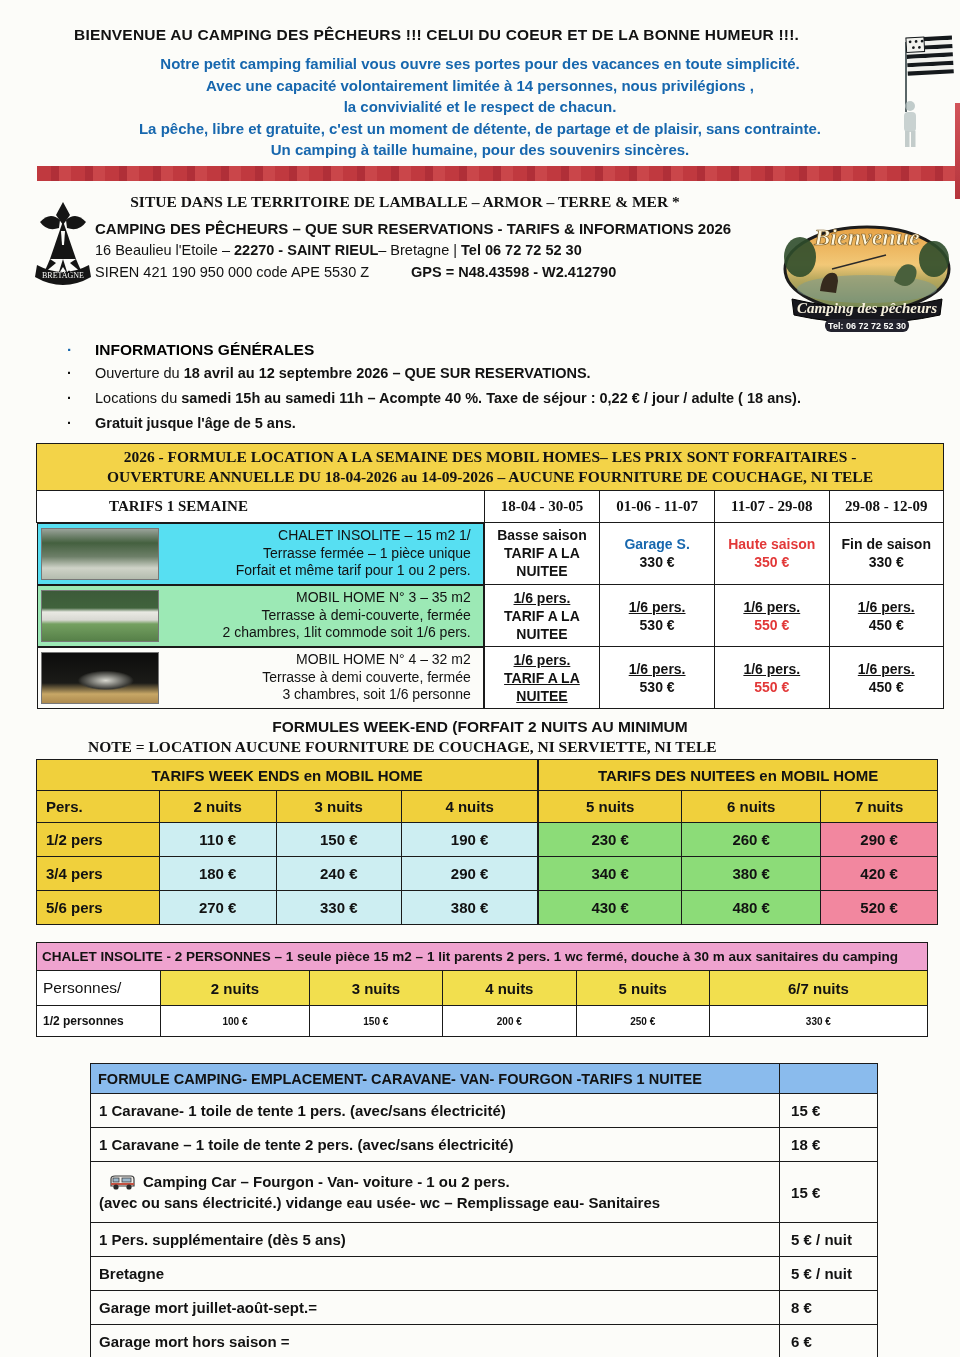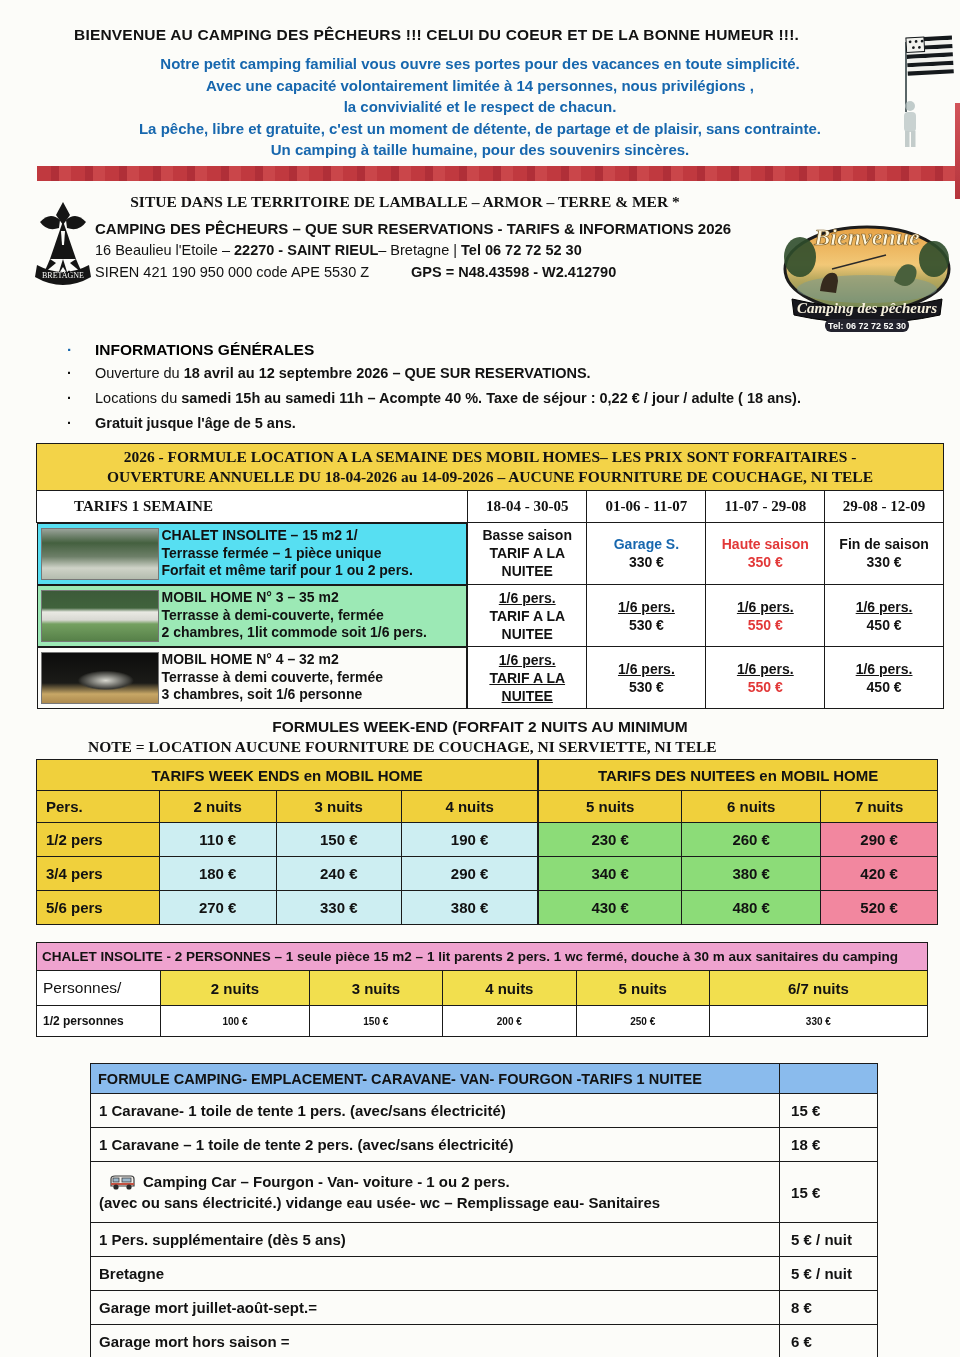--- a/index.html
+++ b/index.html
@@ -42,31 +42,31 @@
   
   table{border-collapse:collapse;}
   td,th{border:1.4px solid #1a1a1a;padding:0;vertical-align:middle;}
 
   
   .t1{margin-left:36px;width:908px;}
   .t1 .banner{background:#f3d348;text-align:center;font-family:"Liberation Serif",serif;
               font-weight:bold;font-size:15.5px;line-height:20px;height:46px;}
   .t1 .hdr td{height:31px;font-family:"Liberation Serif",serif;font-weight:bold;
               font-size:15px;text-align:center;background:#fff;}
-  .t1 .hdr td:first-child{text-align:left;padding-left:37px;}
+  .t1 .hdr td:first-child{text-align:left;padding-left:72px;}
   .t1 .c-name{width:412px;}
   .t1 .c-p{width:124px;}
   .t1 .drow td{height:60px;}
   .name-cell{display:flex;align-items:center;}
   .thumb{width:116px;height:50px;margin:3px;flex:0 0 auto;border:1px solid #777;}
   .thumb.ph1{background:linear-gradient(180deg,#9aa39a 0%,#44603f 28%,#6d7f68 55%,#cfd3c8 78%,#b4bcae 100%);}
   .thumb.ph2{background:linear-gradient(180deg,#3c5a39 0%,#40633c 34%,#e9e9e3 42%,#d8d8d2 58%,#74a061 66%,#568048 100%);}
   .thumb.ph3{background:radial-gradient(ellipse 40px 14px at 55% 55%,#d8d8d0 0%,#3a3a36 60%,transparent 70%),
              linear-gradient(180deg,#0c0c0c 0%,#1b1b18 60%,#c7a766 82%,#ad8a4e 100%);}
-  .name-text{flex:1;text-align:left;padding-right:12px;font-weight:bold;font-size:14px;line-height:17.5px;}
+  .name-text{flex:1;text-align:right;padding-right:12px;font-weight:normal;font-size:14px;line-height:17.5px;}
   .pcell{text-align:center;font-weight:bold;font-size:14px;line-height:18px;background:#fff;}
   .bg-cyan{background:#57dff2;}
   .bg-green{background:#9ce9b5;}
   .txt-blue{color:#1767ae;}
   .txt-red{color:#e23838;}
 
   
   .we-title{margin-top:9px;text-align:center;font-weight:bold;font-size:15.5px;}
   .we-note{margin-top:2px;margin-left:88px;font-family:"Liberation Serif",serif;font-weight:bold;font-size:15.5px;}
   .t2{margin-left:36px;margin-top:3px;width:902px;}

